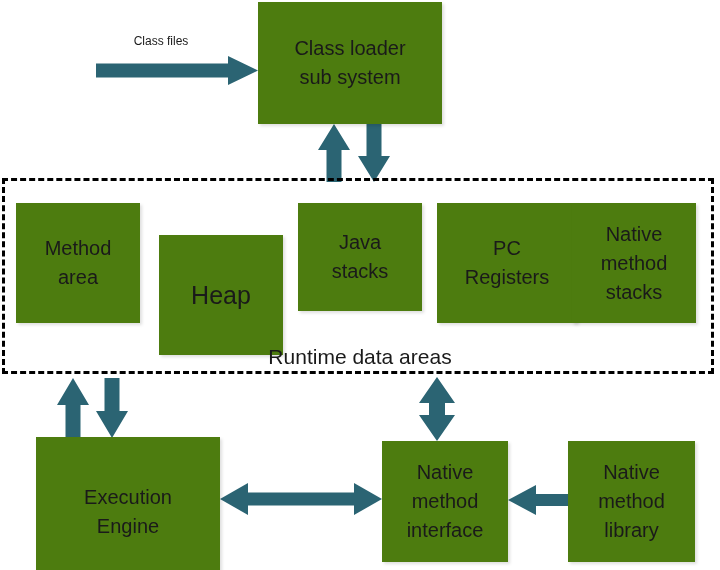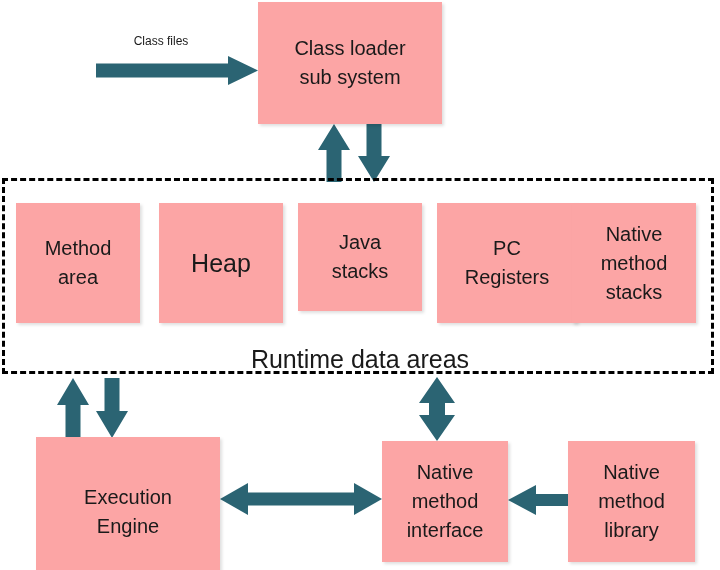--- a/index.html
+++ b/index.html
@@ -15,47 +15,48 @@
     position: relative;
     width: 720px;
     height: 570px;
     background: #ffffff;
     overflow: hidden;
   }
 
   
   .node {
     position: absolute;
-    background: #fca5a5;
+    background: #4d7c0f;
     box-sizing: border-box;
     display: flex;
     align-items: center;
     justify-content: center;
     text-align: center;
     color: #1a1a1a;
     line-height: 1.45;
     font-size: 20px;
     box-shadow: 2px 2px 3px rgba(0,0,0,0.13);
     padding: 2px 14px;
     white-space: pre-line;
   }
   .node.big {
     font-size: 25px;
+    margin-top: 32px;
   }
 
   
   .dashed-region {
     position: absolute;
     border: 3px dashed #000000;
     box-sizing: border-box;
     background: transparent;
   }
   .region-label {
     position: absolute;
-    font-size: 25px;
+    font-size: 21px;
     color: #1a1a1a;
     text-align: center;
     white-space: nowrap;
   }
 
   
   .free-label {
     position: absolute;
     font-size: 12px;
     color: #1a1a1a;

